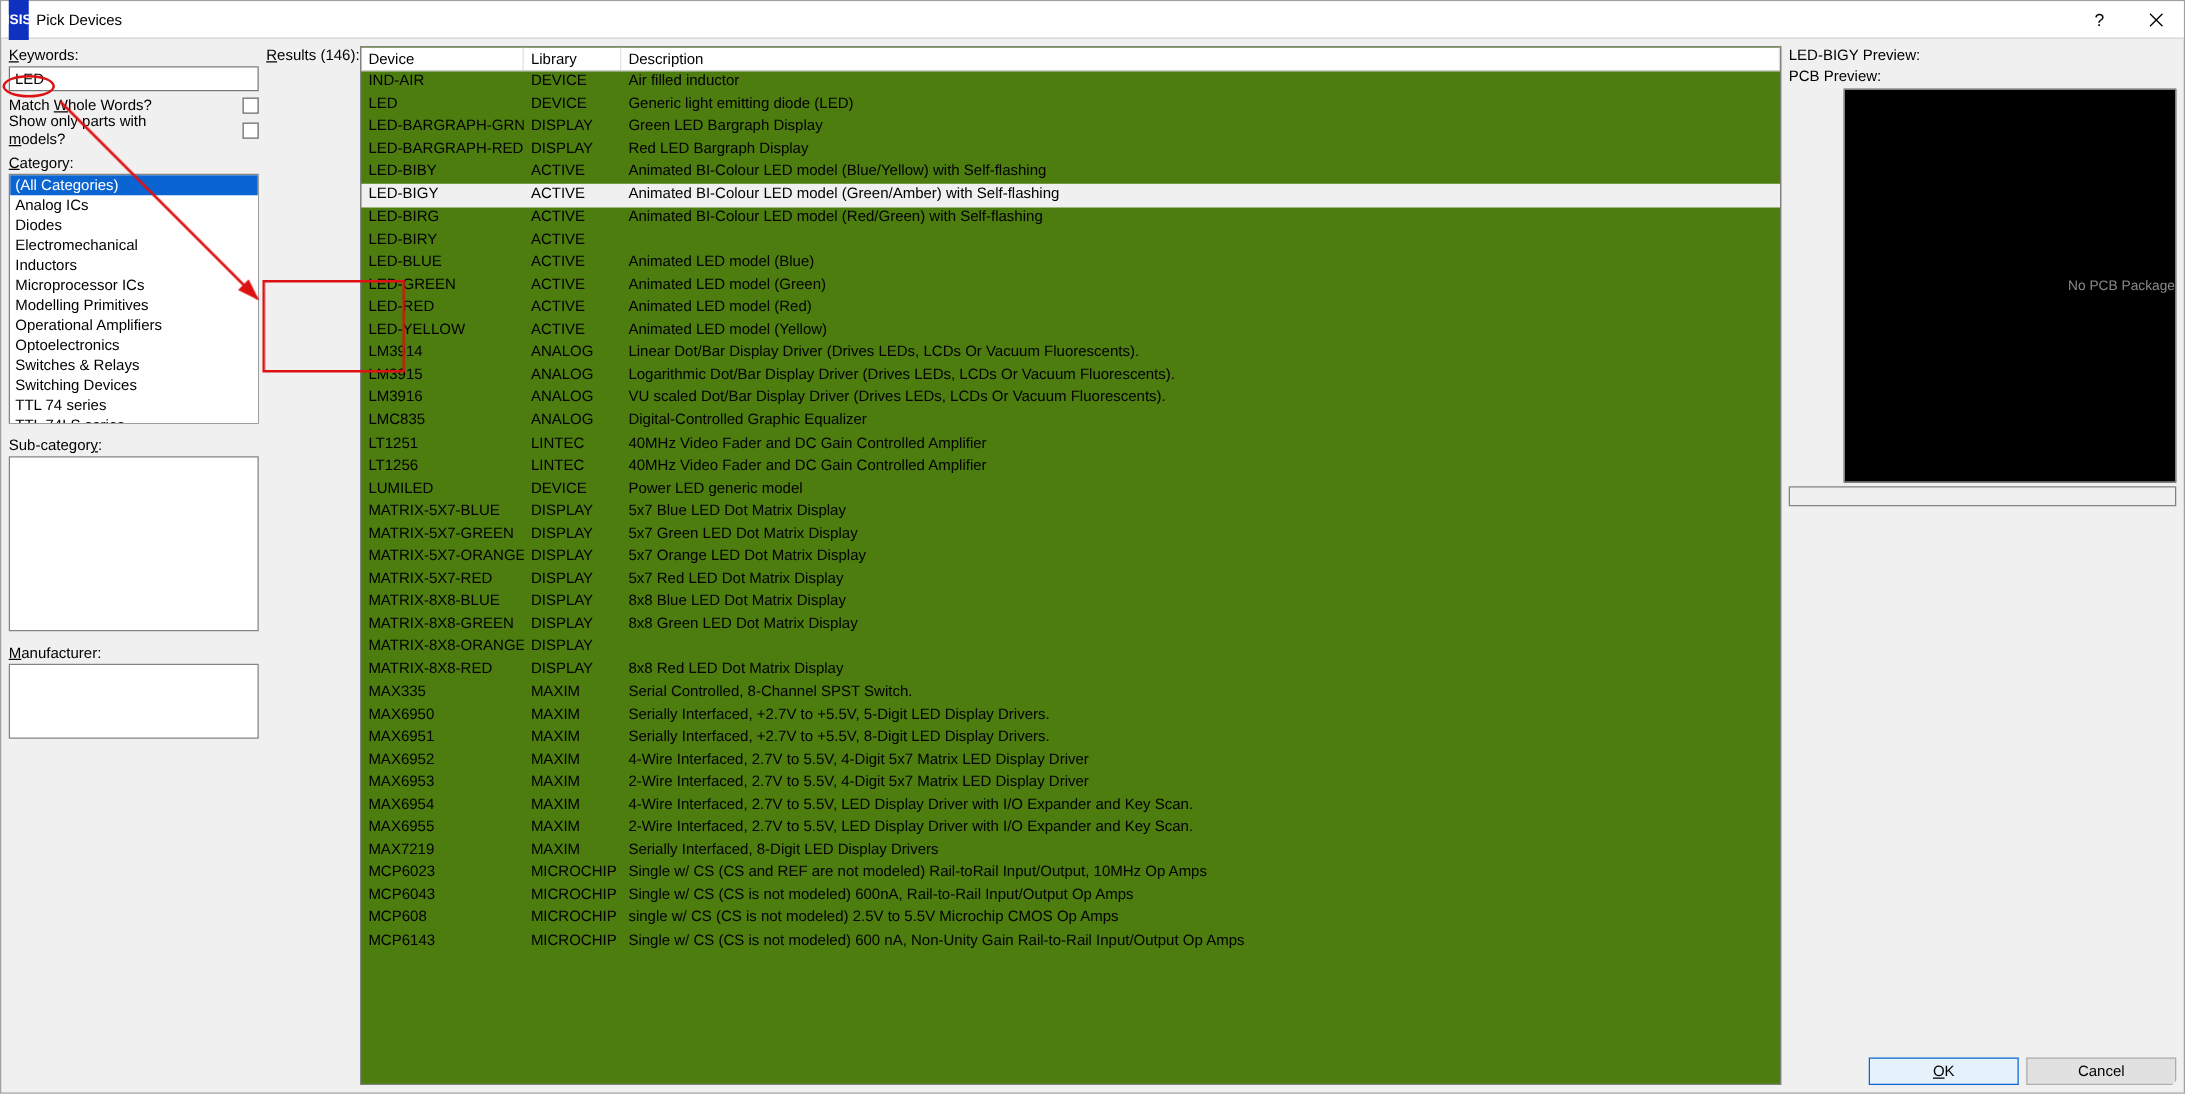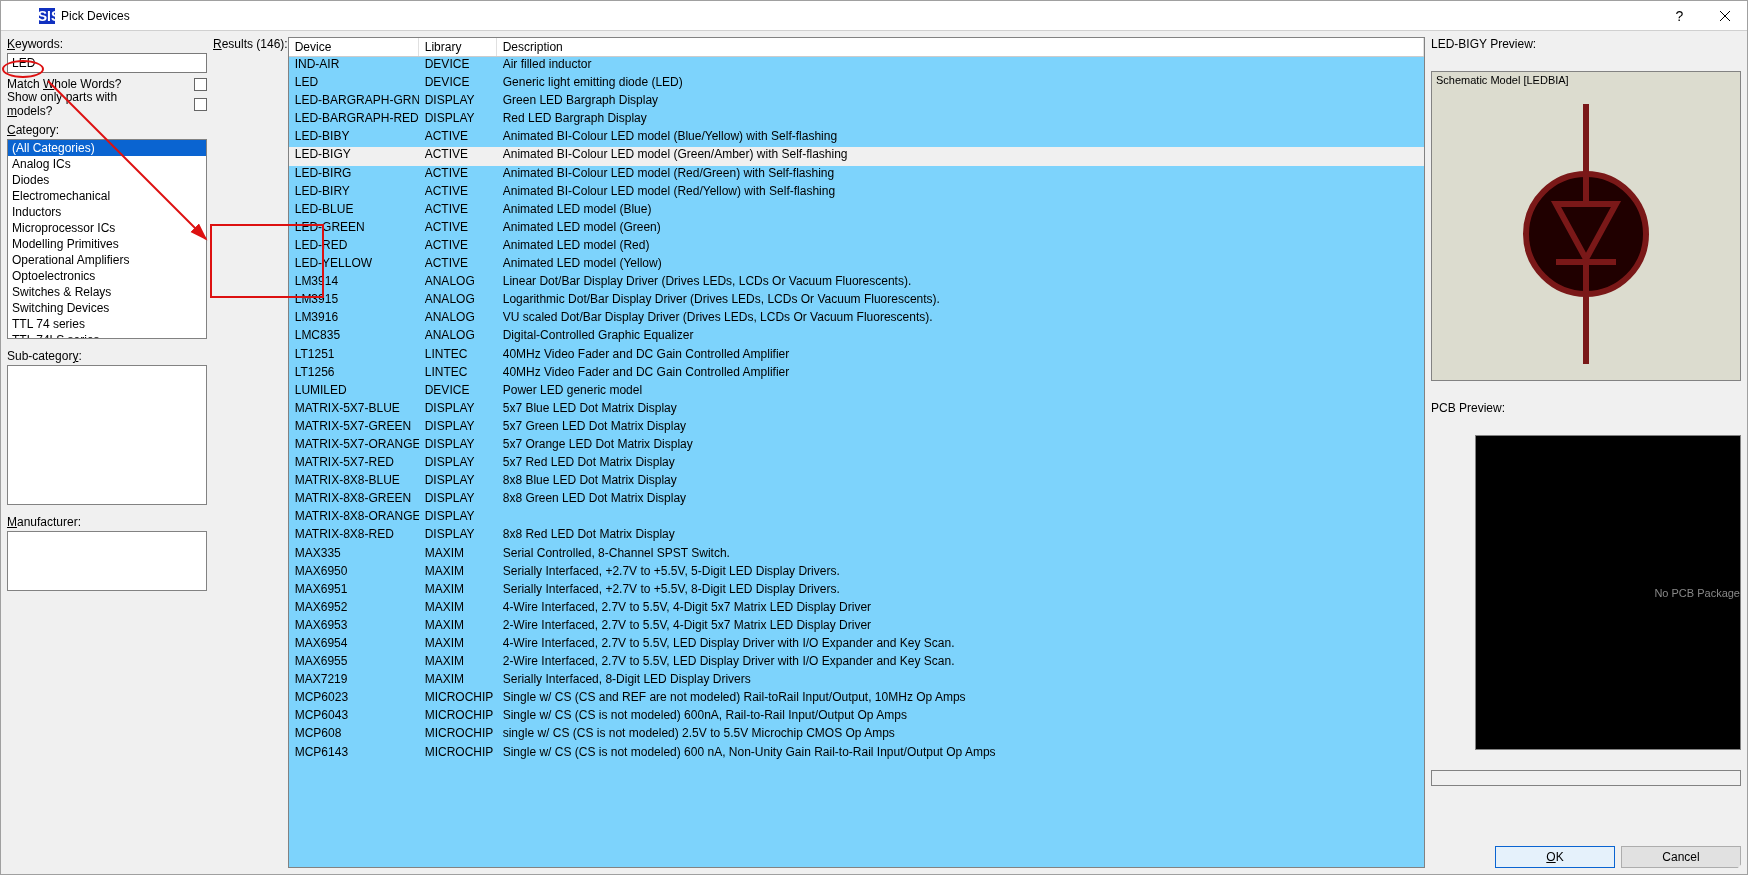--- a/index.html
+++ b/index.html
@@ -1,45 +1,45 @@
 <!DOCTYPE html>
 <html><head>
 <meta charset="utf-8">
 <style>
 * { box-sizing: border-box; margin: 0; padding: 0; }
 body { font-family: "Segoe UI", Arial, sans-serif; font-size: 12px; background: #f0f0f0; overflow: hidden; }
 .window { width: 1748px; height: 875px; background: #f0f0f0; border: 1px solid #a0a0a0; display: flex; flex-direction: column; }
 .titlebar { height: 30px; background: #fff; display: flex; align-items: center; padding: 0 0 0 6px; border-bottom: 1px solid #d0d0d0; }
-.titlebar .app-icon { width:16px; height:16px; background:#1030c0; color:#fff; font-size:14px; font-weight:bold; display:flex; align-items:center; justify-content:center; margin-right:6px;margin-left:32px;}
+.titlebar .app-icon { width:16px; height:32px; background:#1030c0; color:#fff; font-size:11px; font-weight:bold; display:flex; align-items:center; justify-content:center; margin-right:6px;}
 .titlebar .title { flex:1; font-size:12px; }
 .titlebar .winbtn { width:45px; height:28px; display:flex; align-items:center; justify-content:center; font-size:14px; color:#000; }
 .content { flex:1; display:flex; padding:6px; gap:6px; overflow:hidden; }
 .left-panel { width:200px; display:flex; flex-direction:column; gap:2px; }
 .label { font-size:12px; text-decoration: underline; text-decoration-color: transparent; }
 .keyword-input { width:100%; height:20px; border:1px solid #7a7a7a; background:#fff; padding:0 4px; font-size:12px; font-family:inherit; }
 .checkrow { display:flex; justify-content:space-between; align-items:center; height:18px;gap:35px; }
 .checkbox { width:13px; height:13px; border:1px solid #666; background:#fff; }
 .listbox { border:1px solid #828282; background:#fff; overflow-y:auto; font-size:12px; }
 .listbox .item { padding:1px 4px; white-space:nowrap; cursor:default; }
 .listbox .item.selected { background:#0a64d1; color:#ffffff; }
 .category-box { height:200px; }
 .subcat-box { height:140px; }
 .manuf-box { height:60px; }
 .middle-panel { flex:1; display:flex; flex-direction:row; min-width:0; }
-.results-wrap { flex:1; border:1px solid #828282; background:#7dd3fc; display:flex; overflow:hidden; }
+.results-wrap { flex:1; border:1px solid #828282; background:#4d7c0f; display:flex; overflow:hidden; }
 .results-table { flex:1; overflow-y:scroll; position:relative; }
 .rt-header { display:flex; border-bottom:1px solid #ccc; position:sticky; top:0; background:#fff; }
 .rt-header .col { padding:2px 6px; border-right:1px solid #e0e0e0; font-size:12px; }
 .col-device { width:130px; }
 .col-lib { width:78px; }
 .col-desc { flex:1; }
 .rt-row { display:flex; font-size:12px; height:18.1px; align-items:flex-start; cursor:default; }
 .rt-row.sel { background:#f0f0f0; }
 .rt-row .col { padding:0 6px; white-space:nowrap; overflow:hidden; text-overflow:clip; }
-.right-panel { width:310px; display:flex; flex-direction:column; gap:20px; }
+.right-panel { width:310px; display:flex; flex-direction:column; gap:3px; }
 .preview-box { border:1px solid #828282; background:#dcdccf; display:flex; flex-direction:column; }
 .schematic-preview { height:310px; position:relative; }
 .schematic-label { font-size:11px; padding:2px 4px; }
 .schematic-svg { flex:1; display:flex; align-items:center; justify-content:center; }
 .pcb-preview { height:315px; background:#000; color:#888; display:flex; align-items:flex-end; justify-content:center; font-size:11px;margin-left:44px; }
 .dd-scroll { height:16px; border:1px solid #828282; background:#f0f0f0; }
 .button-row { display:flex; justify-content:flex-end; gap:6px; margin-top:auto; }
 .btn { height:22px; width:120px; border:1px solid #0a64d1; background:#e5f1fb; font-size:12px; font-family:inherit; cursor:pointer; }
 .btn.secondary { border-color:#adadad; background:#e1e1e1; }
 
@@ -141,21 +141,20 @@
                 <div class="col col-desc">Animated BI-Colour LED model (Green/Amber) with Self-flashing</div>
               </div>
               <div class="rt-row">
                 <div class="col col-device">LED-BIRG</div>
                 <div class="col col-lib">ACTIVE</div>
                 <div class="col col-desc">Animated BI-Colour LED model (Red/Green) with Self-flashing</div>
               </div>
               <div class="rt-row">
                 <div class="col col-device">LED-BIRY</div>
                 <div class="col col-lib">ACTIVE</div>
-                <div class="col col-desc">Animated BI-Colour LED model (Red/Yellow) with Self-flashing</div>
               </div>
               <div class="rt-row">
                 <div class="col col-device">LED-BLUE</div>
                 <div class="col col-lib">ACTIVE</div>
                 <div class="col col-desc">Animated LED model (Blue)</div>
               </div>
               <div class="rt-row">
                 <div class="col col-device">LED-GREEN</div>
                 <div class="col col-lib">ACTIVE</div>
                 <div class="col col-desc">Animated LED model (Green)</div>
@@ -304,34 +303,20 @@
                 <div class="col col-lib">MICROCHIP</div>
                 <div class="col col-desc">Single w/ CS (CS is not modeled) 600 nA, Non-Unity Gain Rail-to-Rail Input/Output Op Amps</div>
               </div>
             </div>
         </div>
       </div>
     </div>
 
     <div class="right-panel">
       <div class="label">LED-BIGY Preview:</div>
-      <div class="preview-box schematic-preview">
-        <div class="schematic-label">Schematic Model [LEDBIA]</div>
-        <div class="schematic-svg">
-          <svg width="160" height="260" viewBox="0 0 160 260">
-            <line x1="80" y1="0" x2="80" y2="70" stroke="#7a1818" stroke-width="6"></line>
-            <circle cx="80" cy="130" r="60" fill="#200000" stroke="#7a1818" stroke-width="6"></circle>
-            <polygon points="50,100 110,100 80,155" fill="none" stroke="#7a1818" stroke-width="6"></polygon>
-            <line x1="50" y1="158" x2="110" y2="158" stroke="#7a1818" stroke-width="6"></line>
-            <line x1="80" y1="70" x2="80" y2="100" stroke="#7a1818" stroke-width="6"></line>
-            <line x1="80" y1="158" x2="80" y2="190" stroke="#7a1818" stroke-width="6"></line>
-            <line x1="80" y1="190" x2="80" y2="260" stroke="#7a1818" stroke-width="6"></line>
-          </svg>
-        </div>
-      </div>
       <div class="label">PCB Preview:</div>
       <div class="preview-box pcb-preview">
         <span>No PCB Package</span>
       </div>
       <div class="dd-scroll"></div>
       <div class="button-row">
         <button class="btn"><span style="text-decoration:underline">O</span><span>K</span></button>
         <button class="btn secondary">Cancel</button>
       </div>
     </div>

